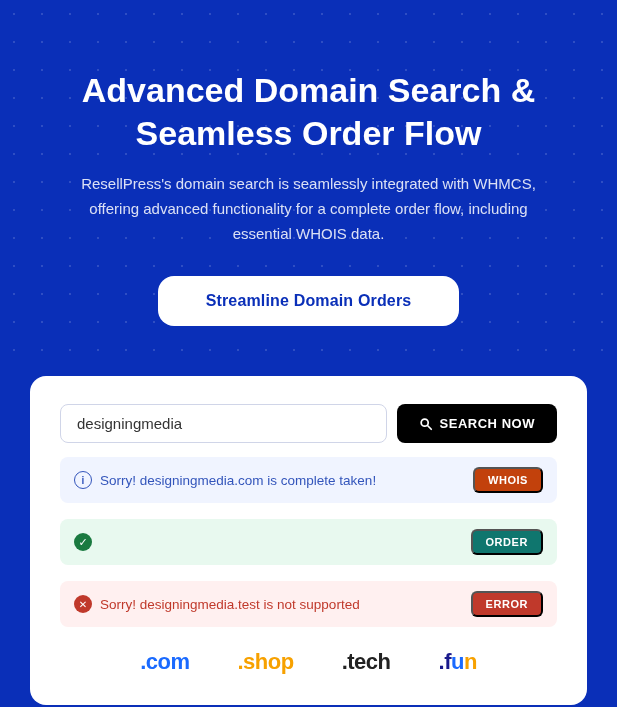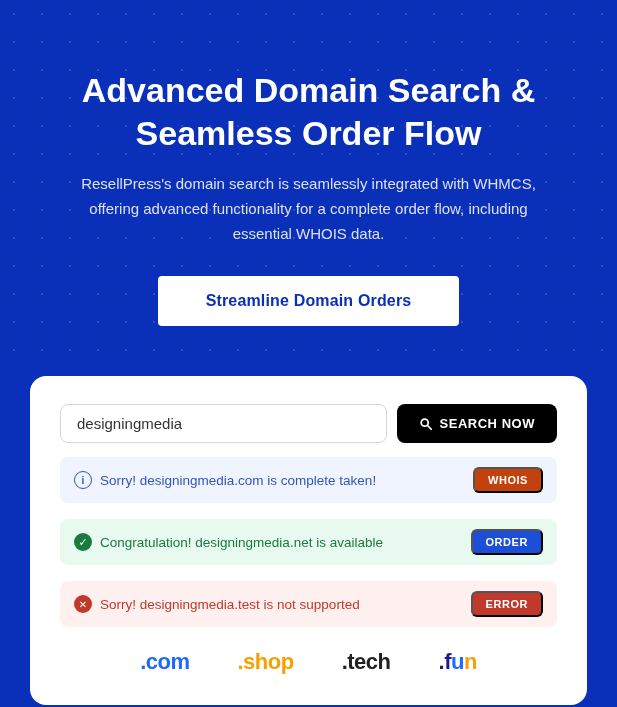--- a/index.html
+++ b/index.html
@@ -51,21 +51,21 @@
       z-index: 1;
     }
 
     .cta-button {
       display: inline-block;
       background: #ffffff;
       color: #0a2fb8;
       font-size: 16px;
       font-weight: 600;
       padding: 16px 48px;
-      border-radius: 4px;
+      border-radius: 16px;
       border: none;
       cursor: pointer;
       position: relative;
       z-index: 1;
       letter-spacing: 0.01em;
     }
 
     .card-section {
       background: #ffffff;
       margin: 0 30px 30px;
@@ -190,21 +190,21 @@
       letter-spacing: 0.05em;
       cursor: pointer;
     }
 
     .badge-whois {
       background: #c2410c;
       color: #ffffff;
     }
 
     .badge-order {
-      background: #1d4ed8;
+      background: #0f766e;
       color: #ffffff;
     }
 
     .badge-error {
       background: #c0392b;
       color: #ffffff;
     }
 
     .tld-row {
       display: flex;
@@ -258,21 +258,20 @@
       <div class="result-left">
         <div class="icon-circle icon-info">i</div>
         <span>Sorry! designingmedia.com is complete taken!</span>
       </div>
       <button class="badge badge-whois">WHOIS</button>
     </div>
 
     <div class="result-row available" style="margin-top:8px;">
       <div class="result-left">
         <div class="icon-circle icon-check">✓</div>
-        <span>Congratulation! designingmedia.net is available</span>
       </div>
       <button class="badge badge-order">ORDER</button>
     </div>
 
     <div class="result-row error" style="margin-top:8px;">
       <div class="result-left">
         <div class="icon-circle icon-x">✕</div>
         <span>Sorry! designingmedia.test is not supported</span>
       </div>
       <button class="badge badge-error">ERROR</button>

